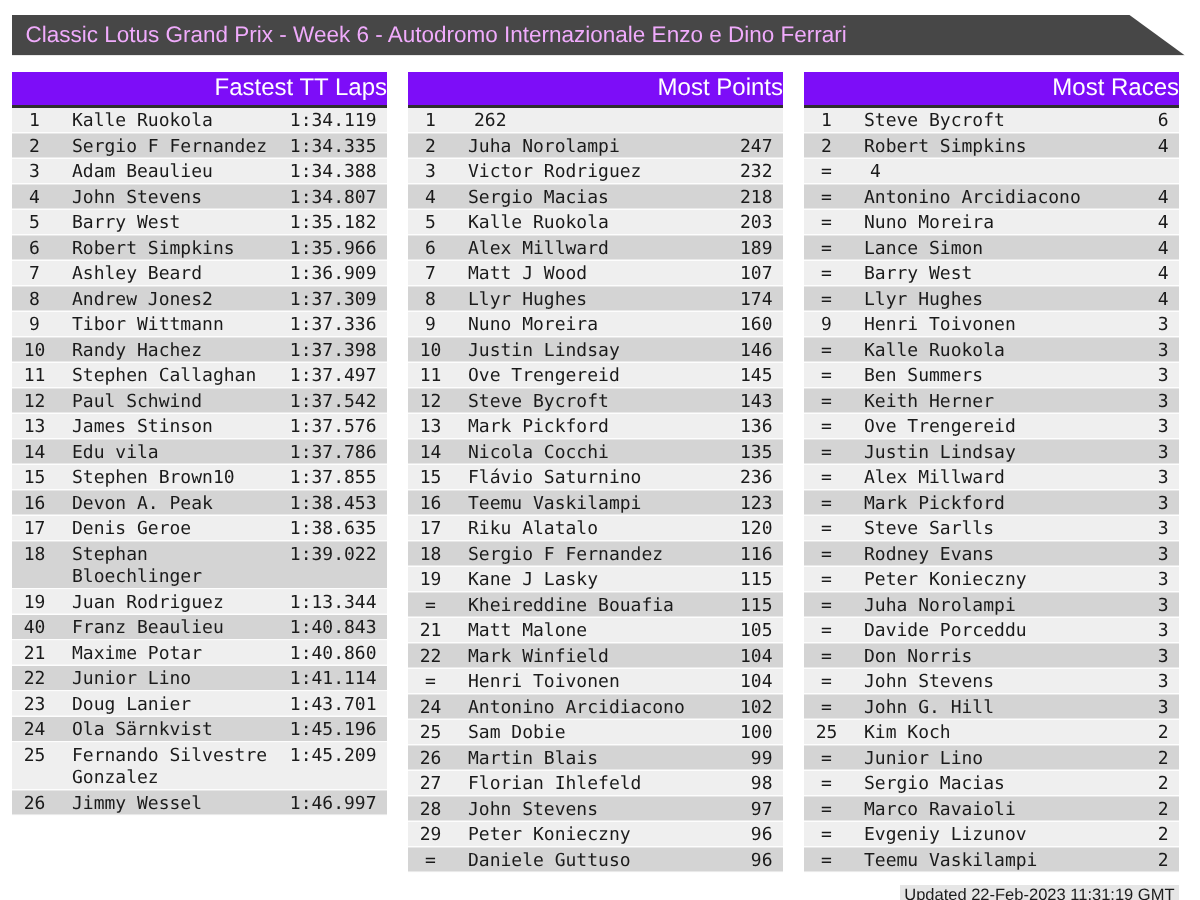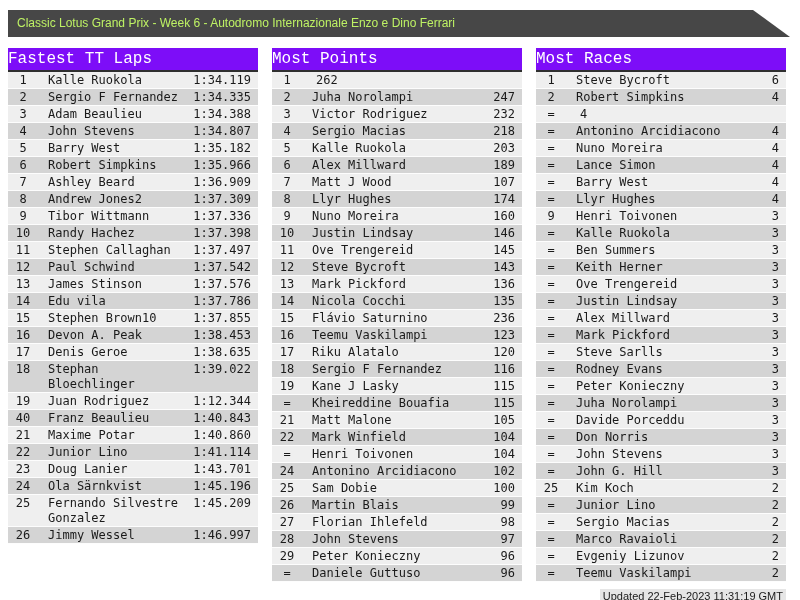--- a/index.html
+++ b/index.html
@@ -10,47 +10,47 @@
     background: #ffffff;
     overflow: hidden;
     font-family: "DejaVu Sans Mono", monospace;
   }
   .title-bar {
     margin: 10px 0 0 8px;
     width: 782px;
     height: 27px;
     background: #474747;
     clip-path: polygon(0 0, 745px 0, 782px 100%, 0 100%);
-    color: #bef264;
+    color: #f0abfc;
     font-family: "Liberation Sans", sans-serif;
-    font-size: 12px;
+    font-size: 15px;
     line-height: 27px;
     padding-left: 0;
   }
   .title-bar span { padding-left: 9px; }
   .panels {
     display: flex;
     gap: 14px;
     margin: 11px 8px 0 8px;
     width: 782px;
     align-items: flex-start;
   }
   .panel {
     width: 250px;
     flex: 0 0 250px;
   }
   .panel-header {
     background: #7d0df8;
     border-bottom: 2px solid #2f2f2f;
     height: 22px;
     line-height: 22px;
-    text-align: left;
+    text-align: right;
     color: #ffffff;
     font-size: 16px;
-    font-family: Liberation Mono, monospace;
+    font-family: Liberation Sans, sans-serif;
   }
   .row {
     display: flex;
     min-height: 16px;
     font-size: 12px;
     line-height: 15px;
     color: #1a1a1a;
     border-bottom: 1px solid #fdfdfd;
     box-sizing: border-box;
     align-items: flex-start;
@@ -187,21 +187,21 @@
           <span class="value">1:38.635</span>
         </div>
         <div class="row dark">
           <span class="rank">18</span>
           <span class="name">Stephan Bloechlinger</span>
           <span class="value">1:39.022</span>
         </div>
         <div class="row light">
           <span class="rank">19</span>
           <span class="name">Juan Rodriguez</span>
-          <span class="value">1:12.344</span>
+          <span class="value">1:13.344</span>
         </div>
         <div class="row dark">
           <span class="rank">40</span>
           <span class="name">Franz Beaulieu</span>
           <span class="value">1:40.843</span>
         </div>
         <div class="row light">
           <span class="rank">21</span>
           <span class="name">Maxime Potar</span>
           <span class="value">1:40.860</span>

